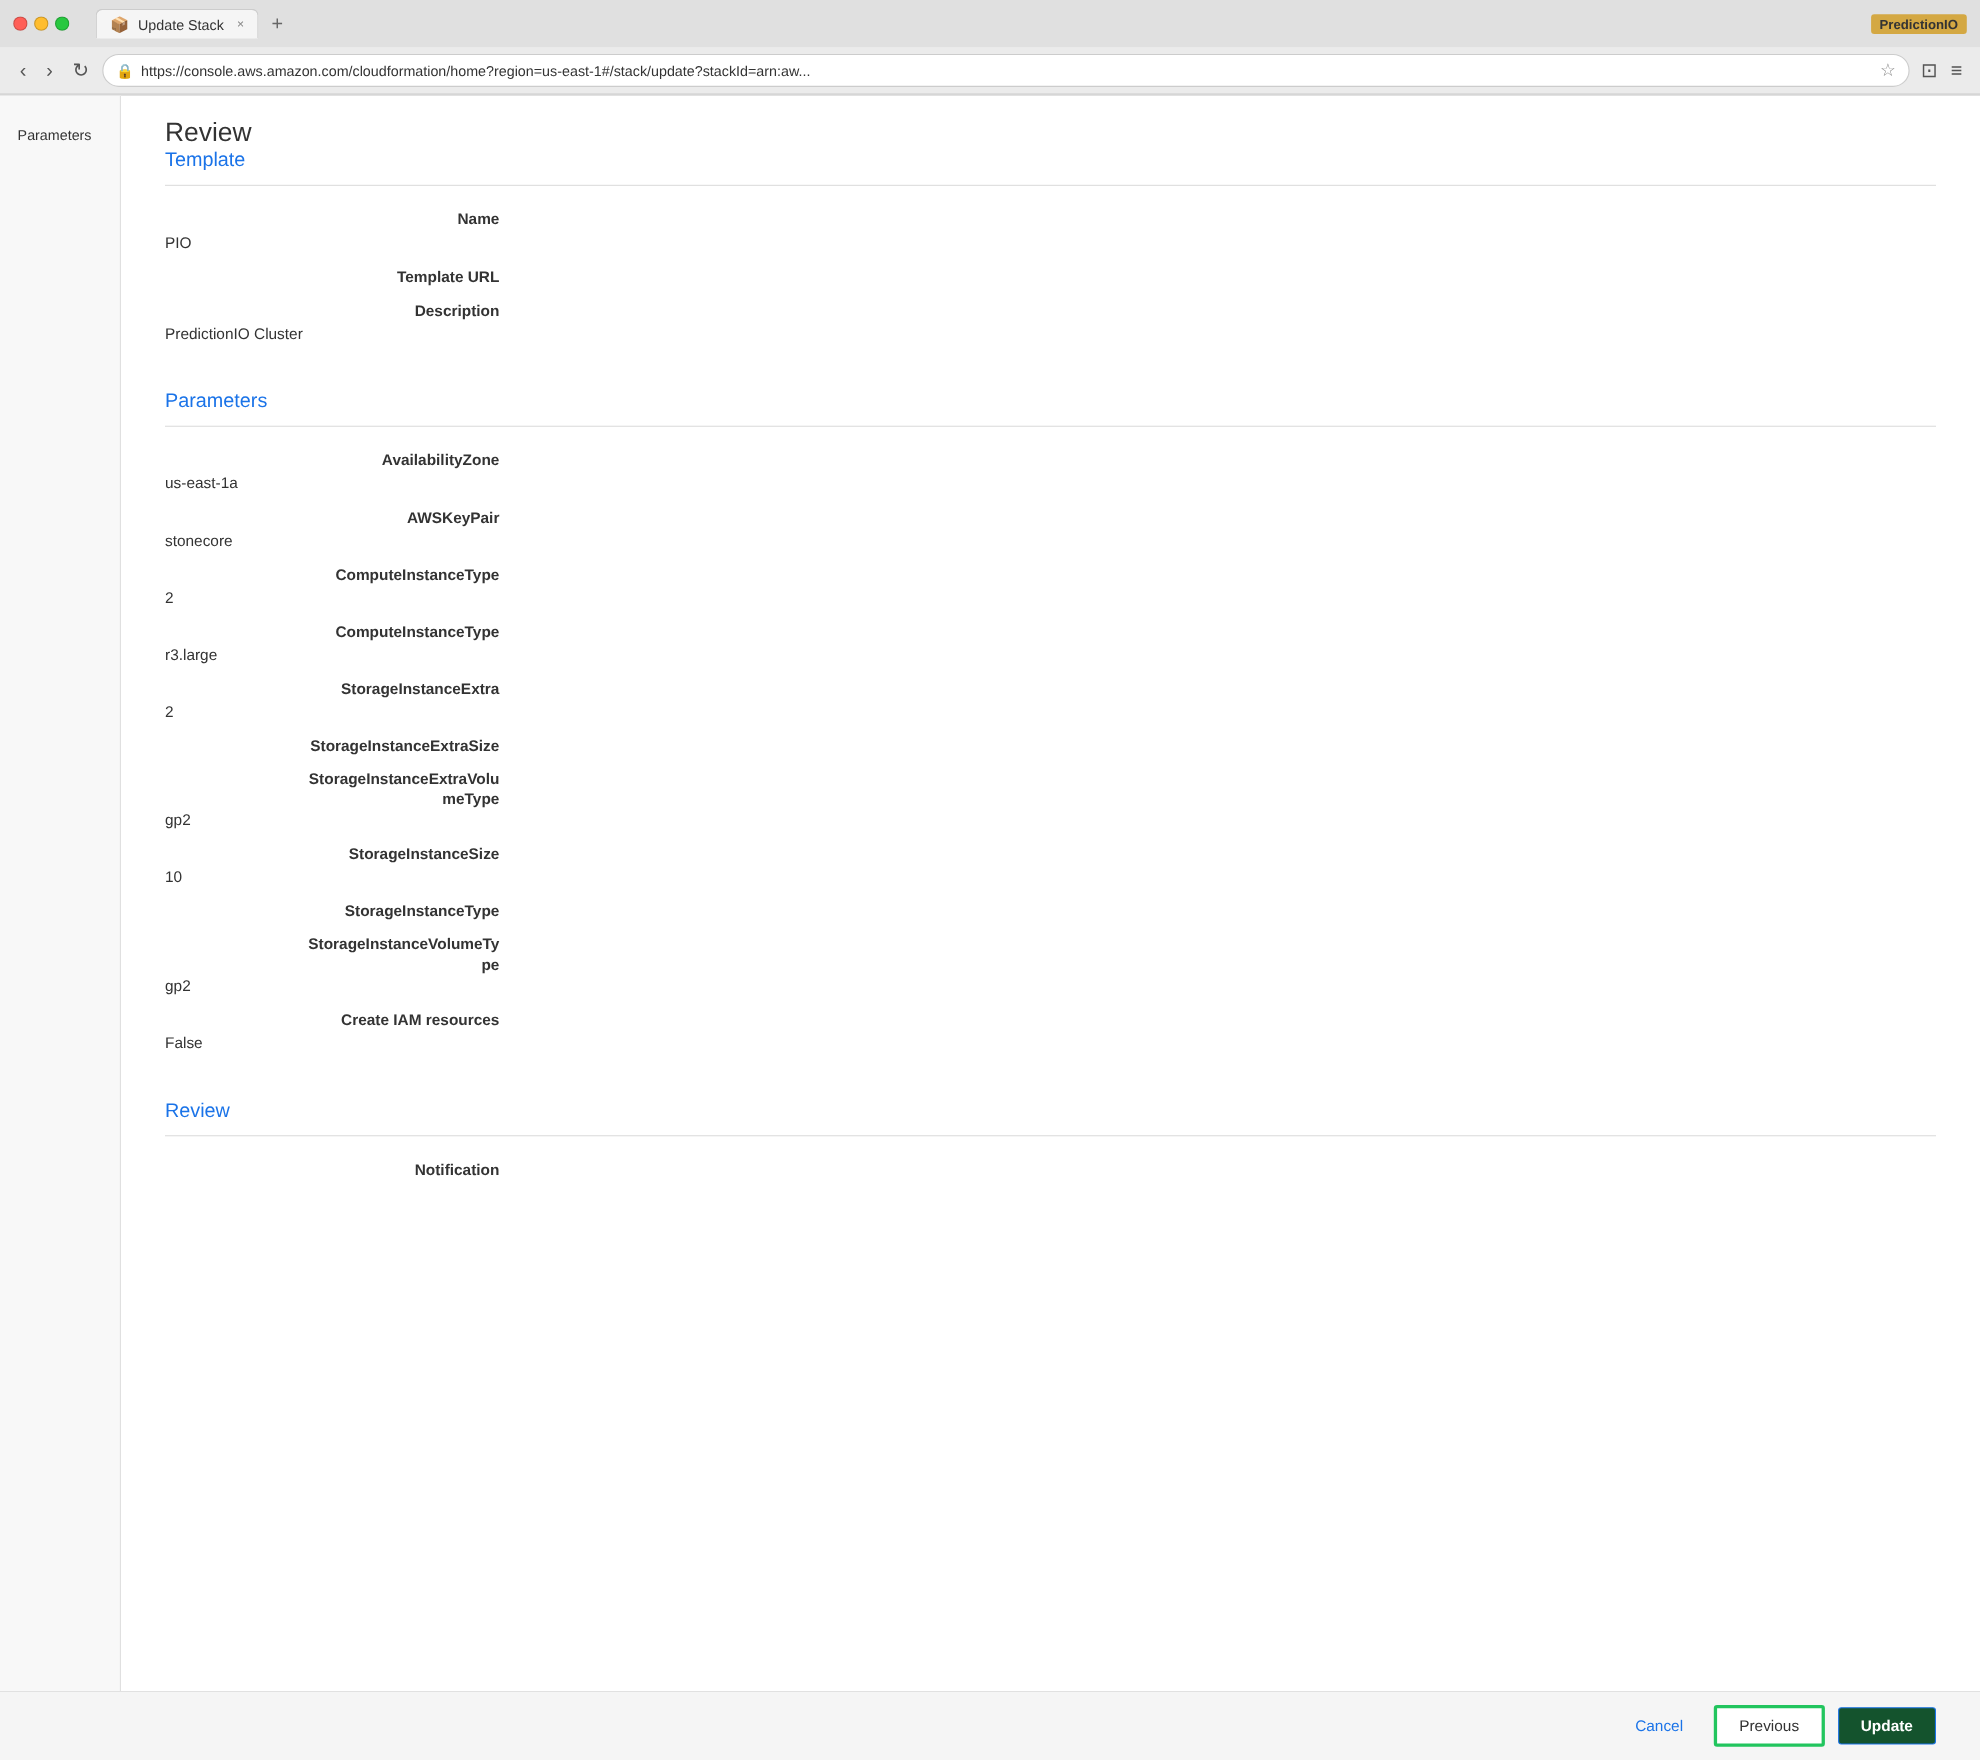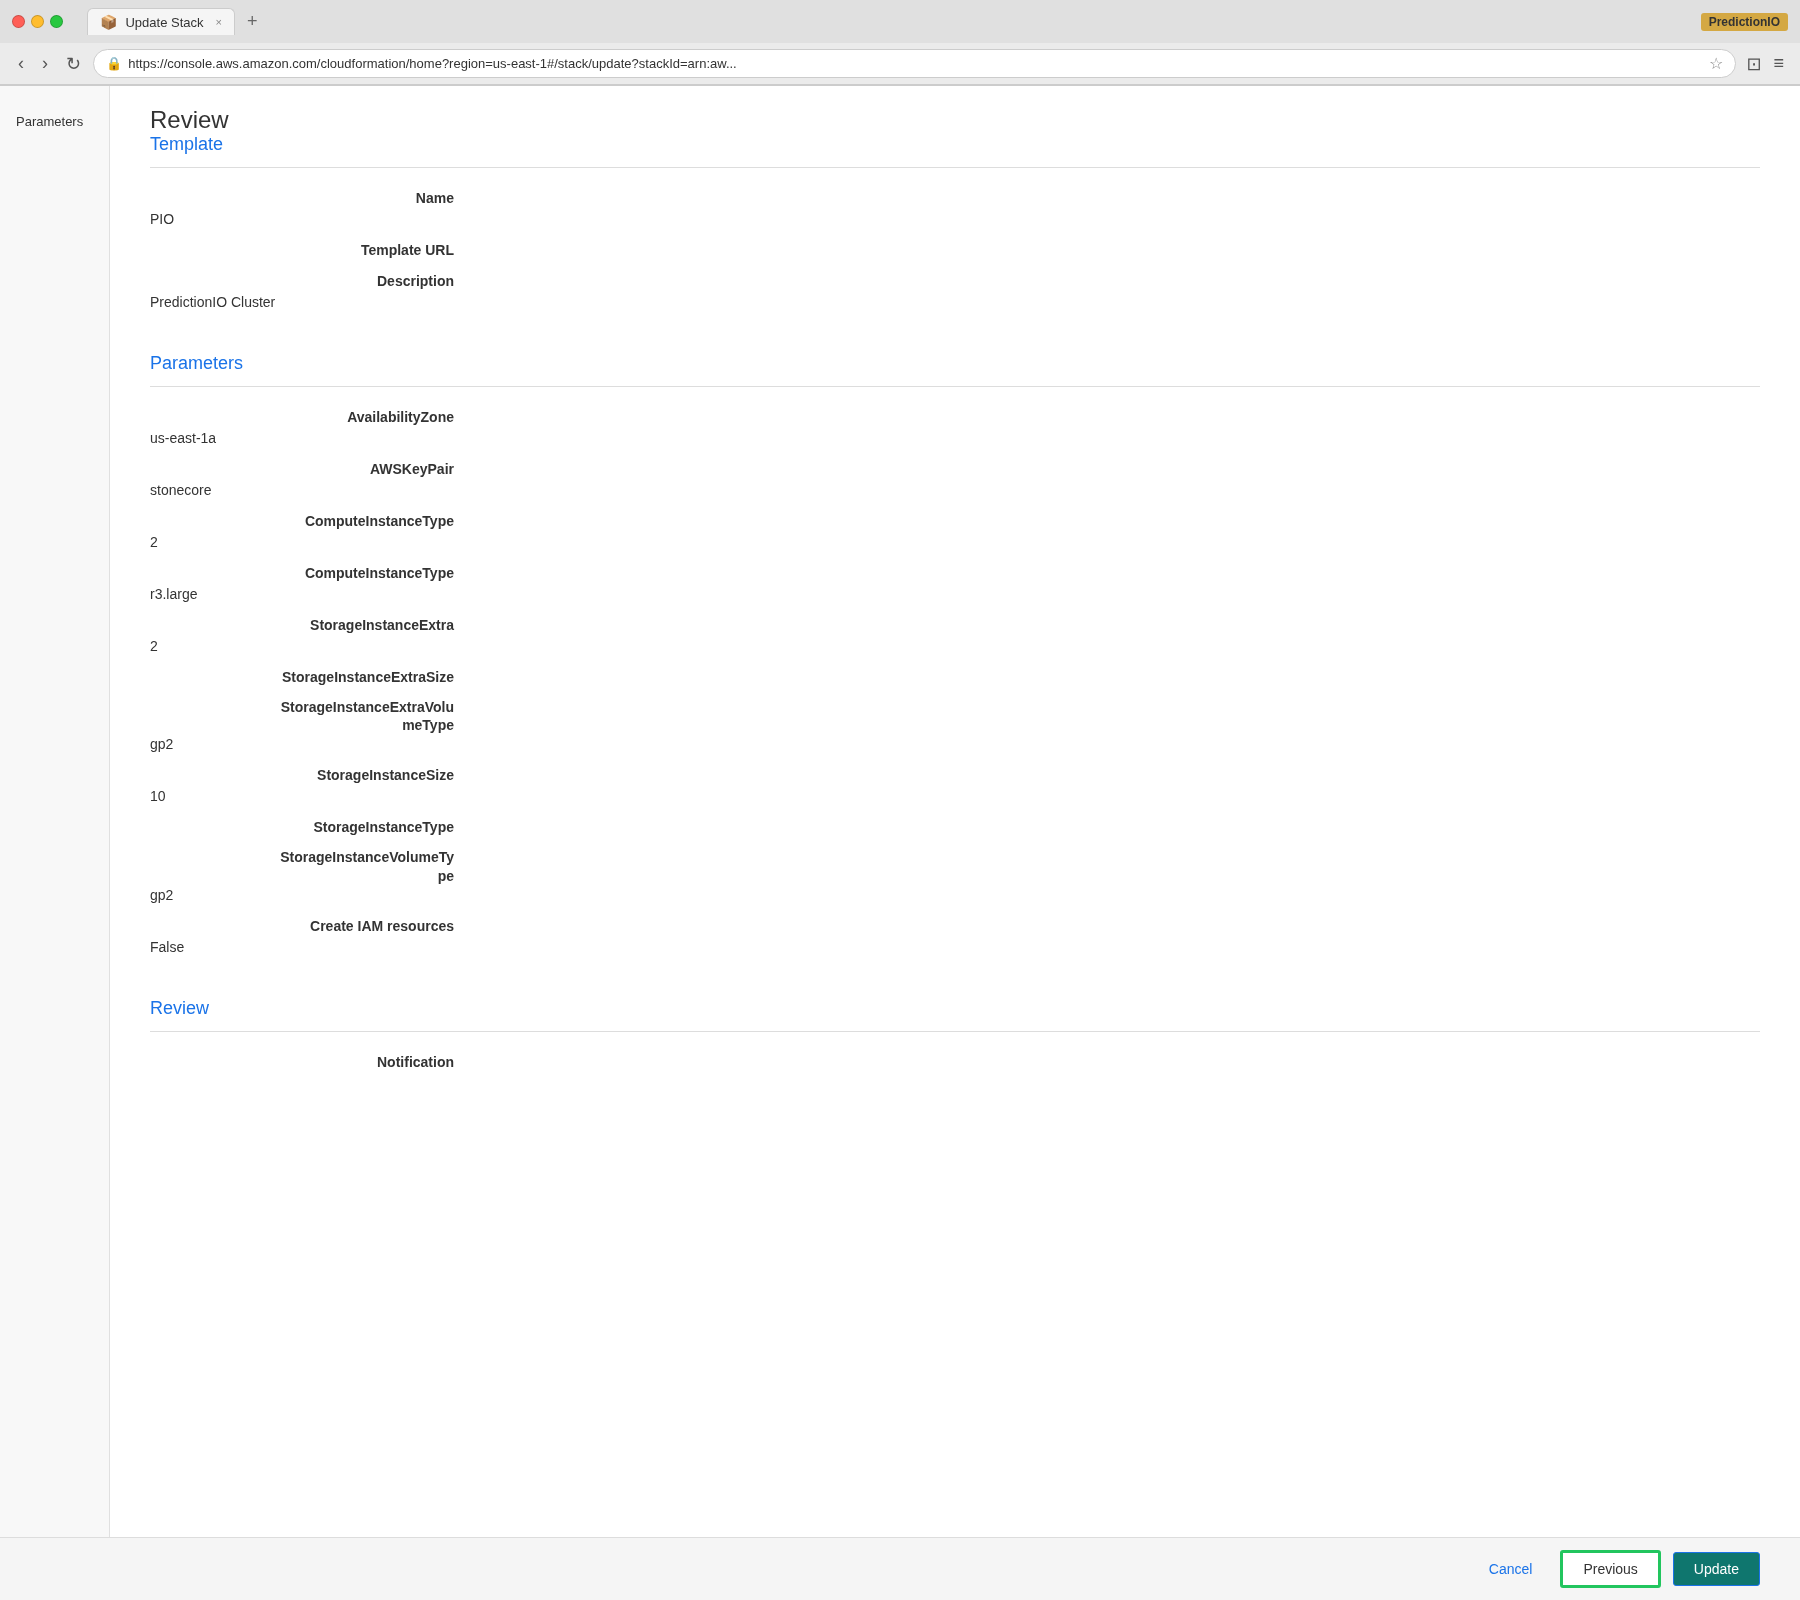--- a/index.html
+++ b/index.html
@@ -258,28 +258,28 @@
       background: white;
       border: 3px solid #22c55e;
       color: #333;
       font-size: 14px;
       cursor: pointer;
       padding: 8px 20px;
       border-radius: 3px;
     }
 
     .btn-update {
-      background: #0f766e;
+      background: #14532d;
       border: 1px solid #1a73e8;
       color: white;
       font-size: 14px;
       cursor: pointer;
       padding: 8px 20px;
       border-radius: 3px;
-      font-weight: 400;
+      font-weight: 700;
     }
   </style>
 </head>
 <body>
 
 <div class="browser-chrome">
   <div class="title-bar">
     <div class="traffic-lights">
       <div class="traffic-light close"></div>
       <div class="traffic-light minimize"></div>

